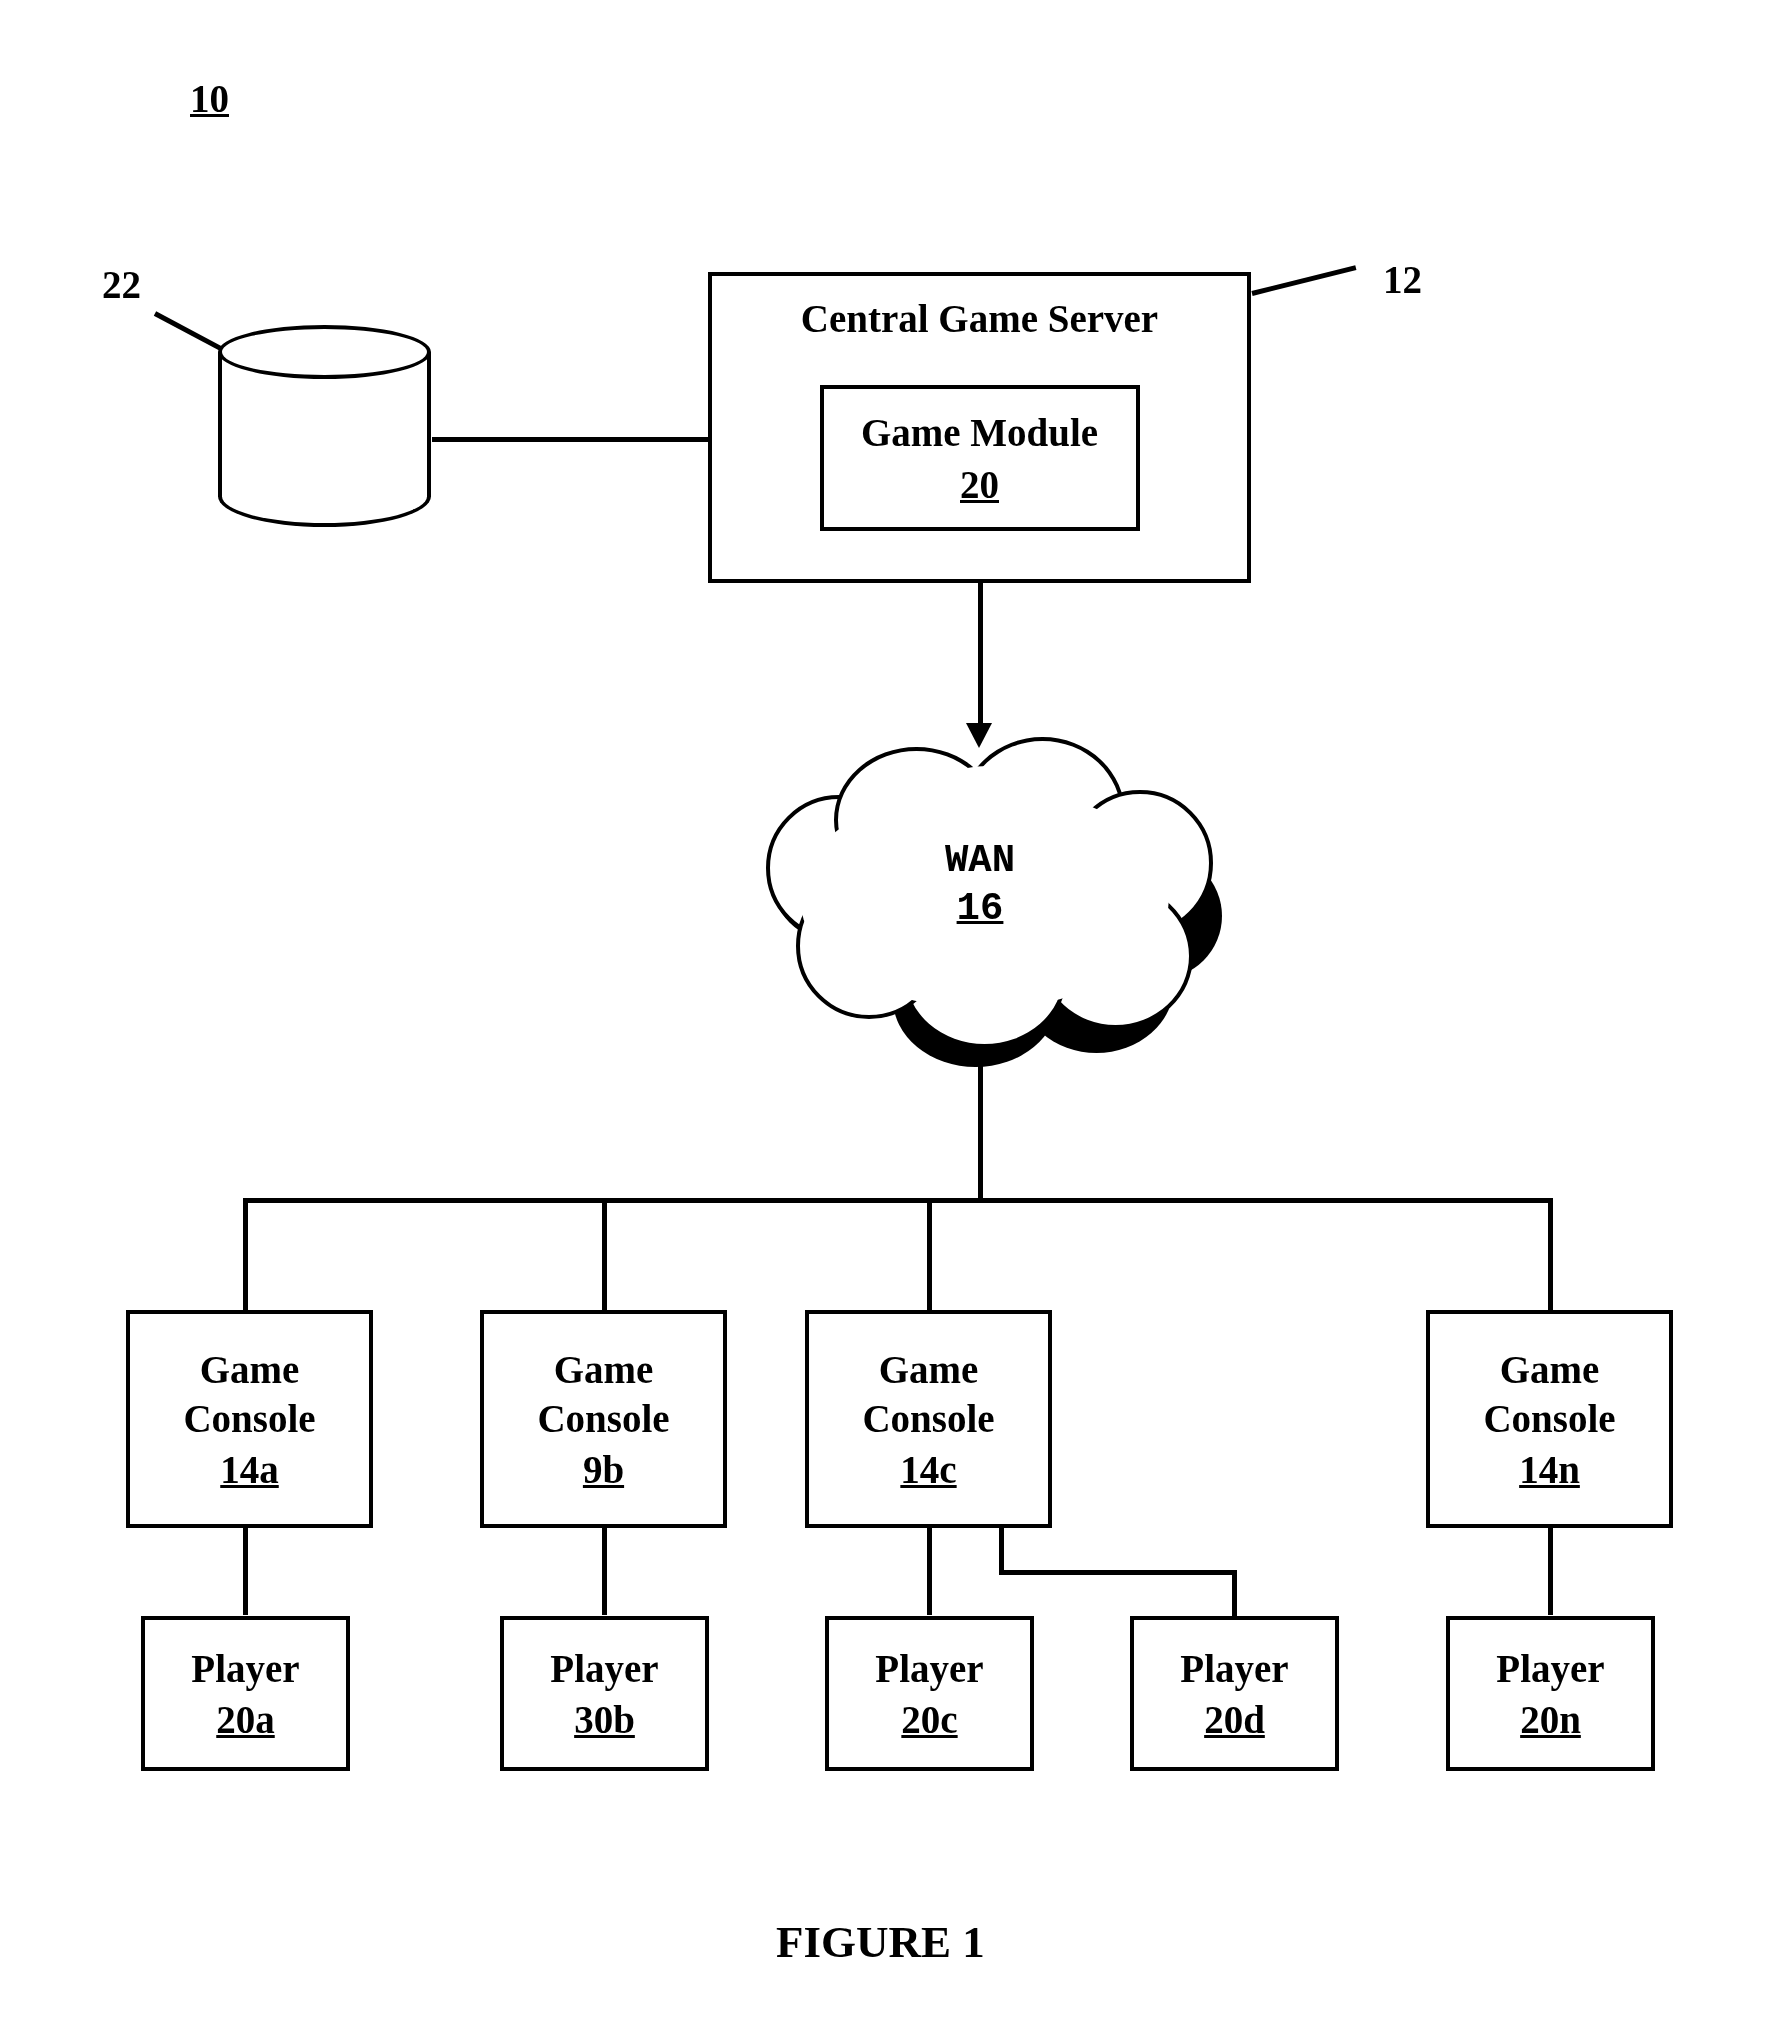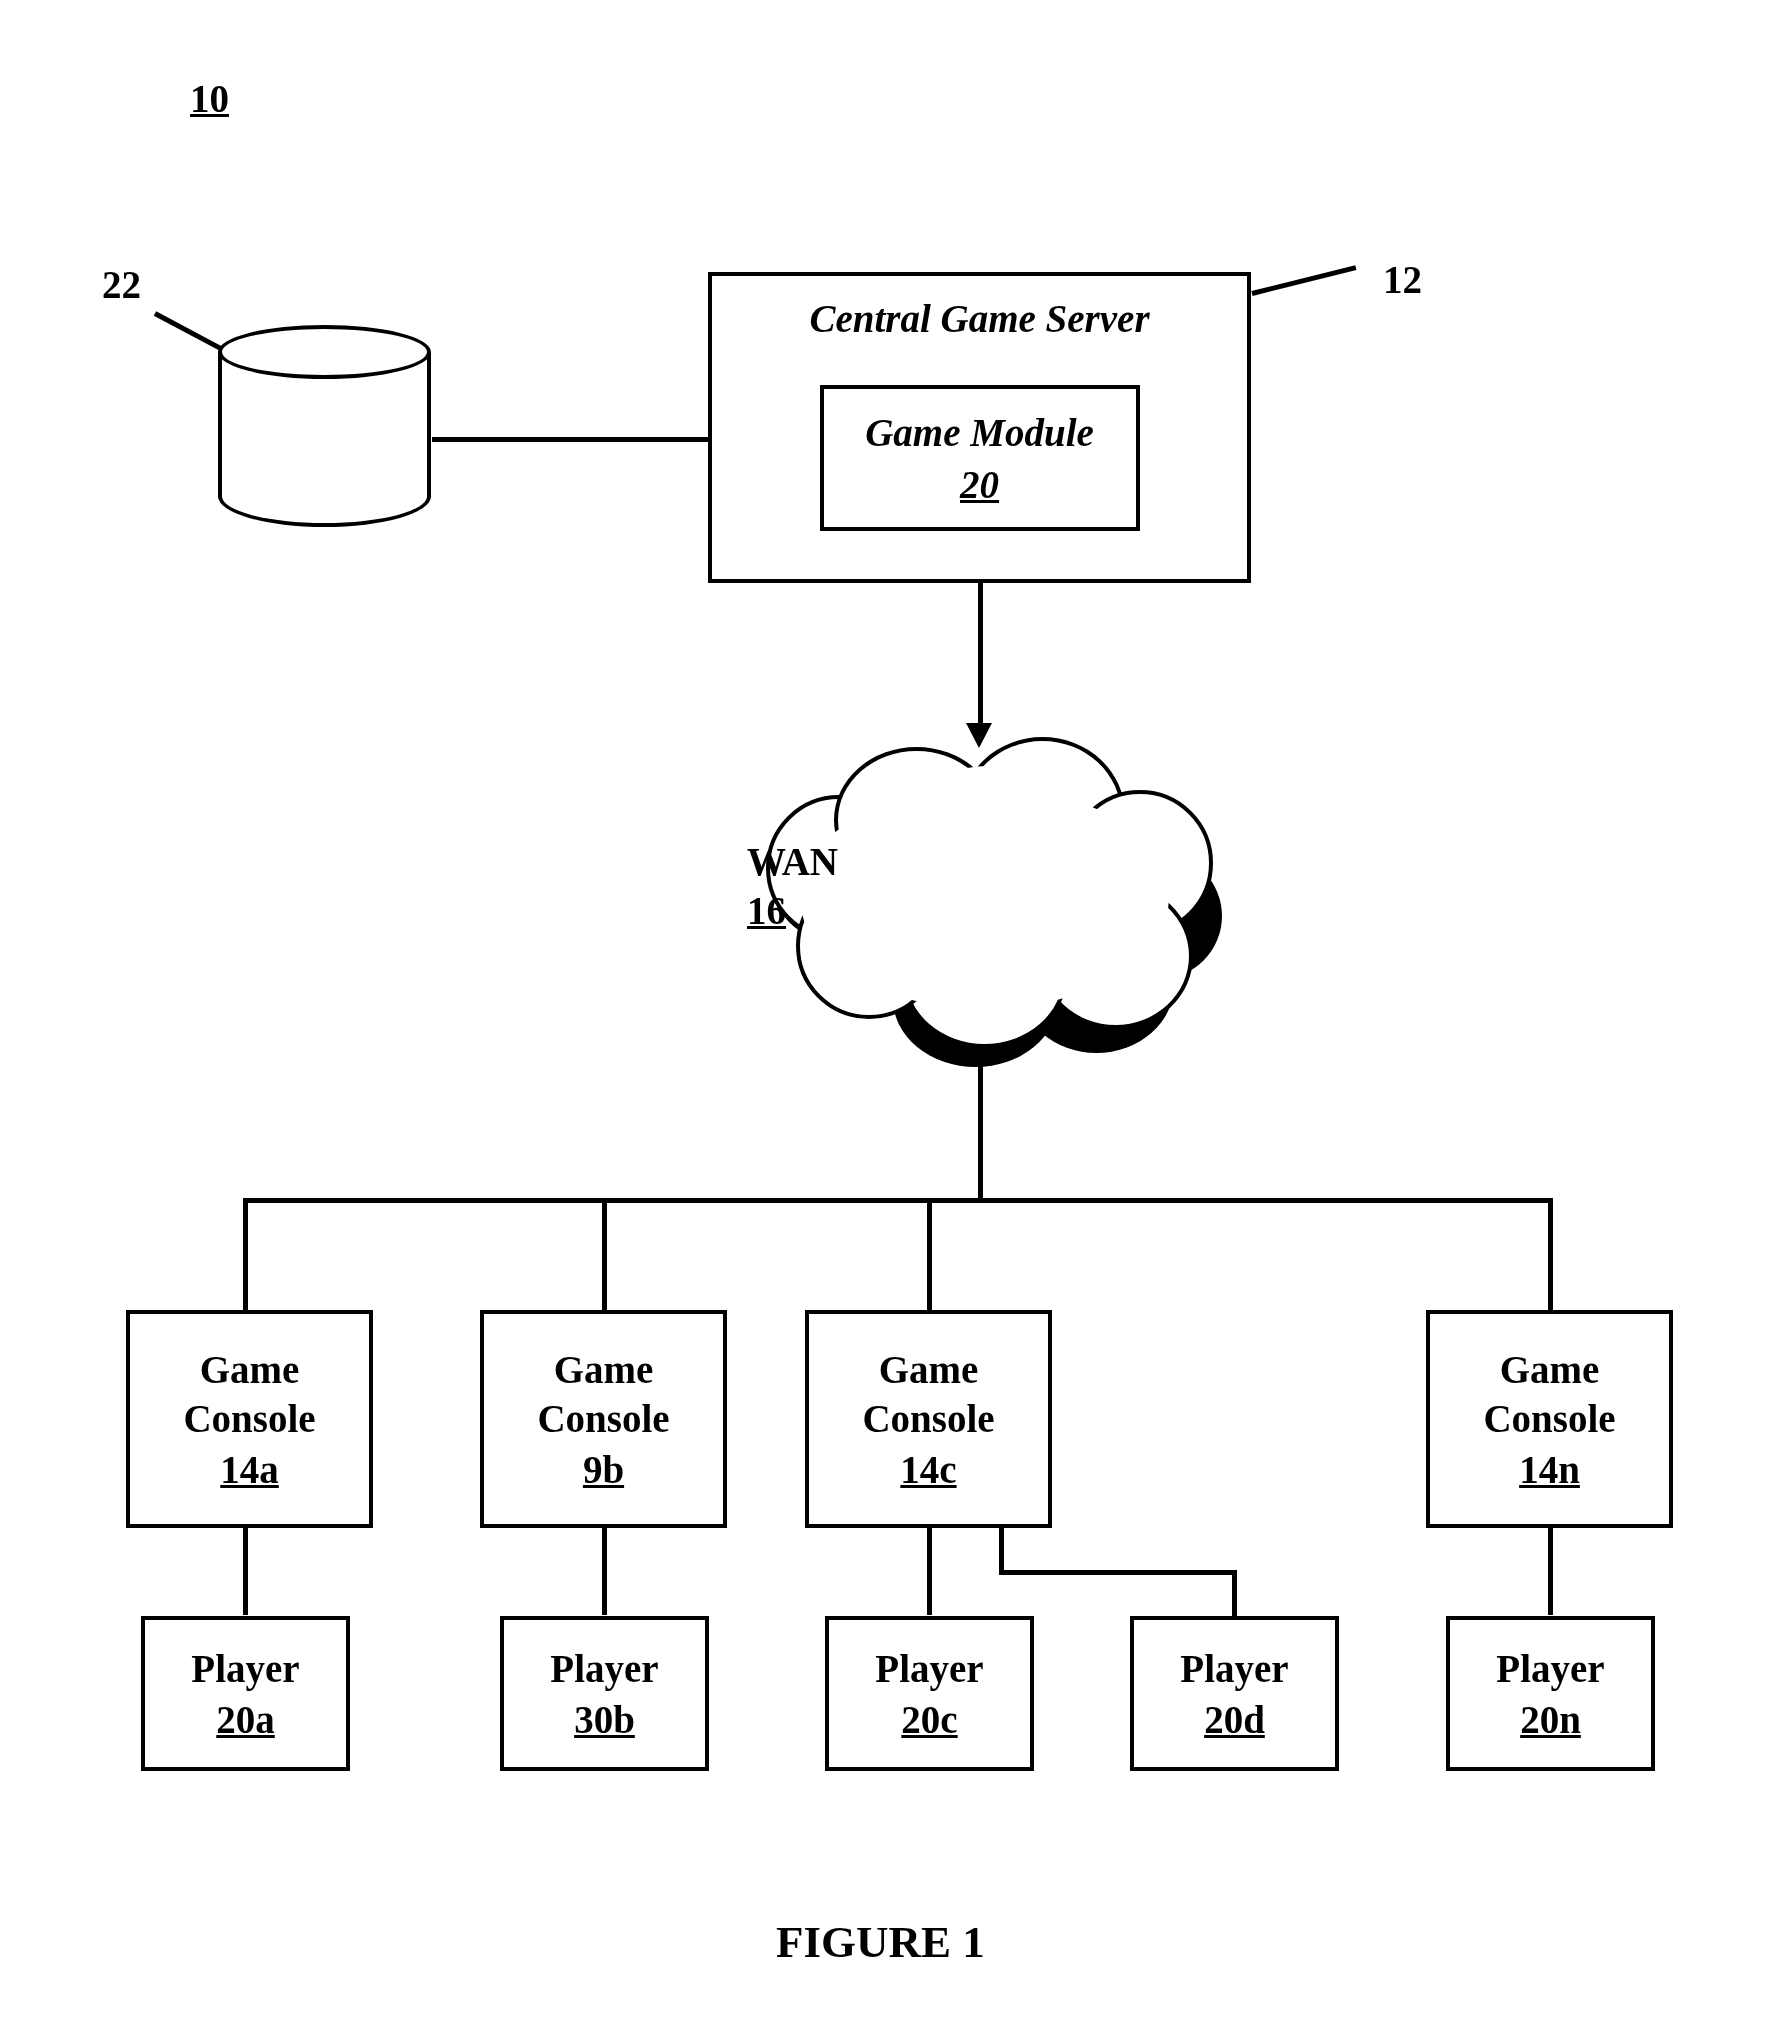--- a/index.html
+++ b/index.html
@@ -96,24 +96,25 @@
     border: 4.9px solid #000;
     border-radius: 50%;
   }
   .cloud .inner-mask {
     position: absolute;
     background: #fff;
     border-radius: 50%;
   }
   .cloud-text {
     position: absolute;
-    text-align: left;
+    text-align: center;
     font-weight: bold;
     font-size: 39px;
     width: 100%;
+    font-family: Liberation Mono, monospace;
   }
   .cloud-text .ref { text-decoration: underline; display:block; margin-top:3.9px; }
 
   
   .arrowhead-down {
     position: absolute;
     width: 0; height: 0;
     border-left: 13.6px solid transparent;
     border-right: 13.6px solid transparent;
     border-top: 25px solid #000;
@@ -136,21 +137,21 @@
 
 <div class="line" style="left:155px; top:311px; width:87px; height:4.9px; transform:rotate(28deg); transform-origin:left center;"></div>
 
 <div class="db" style="left:218px; top:325px;">
   <div class="barrel"></div>
   <div class="lid"></div>
 </div>
 
 <div class="line hline" style="left:432px; top:437px; width:277px;"></div>
 
-<div class="box" style="left:708px; top:272px; width:543px; height:311px; justify-content:flex-start; padding-top:19.4px;font-style:italic;">
+<div class="box" style="left:708px; top:272px; width:543px; height:311px; justify-content:flex-start; padding-top:19.4px;">
   <div class="title">Central Game Server</div>
 
   <div class="box" style="position:relative; left:auto; top:auto; margin-top:41px; width:320px; height:146px;">
     <div class="title">Game Module</div>
     <div class="ref">20</div>
   </div>
 </div>
 
 <div class="label" style="left:1363px; top:257px;margin-left:20px;">12</div>
 <div class="leader" style="left:1252px; top:291px; width:107px; transform:rotate(-14deg);"></div>

